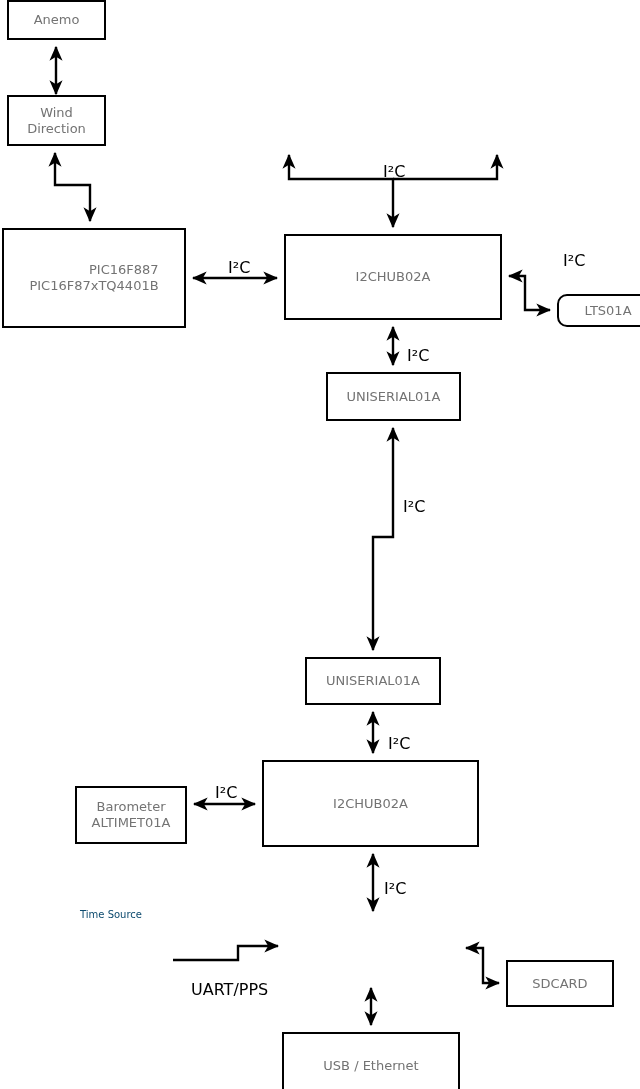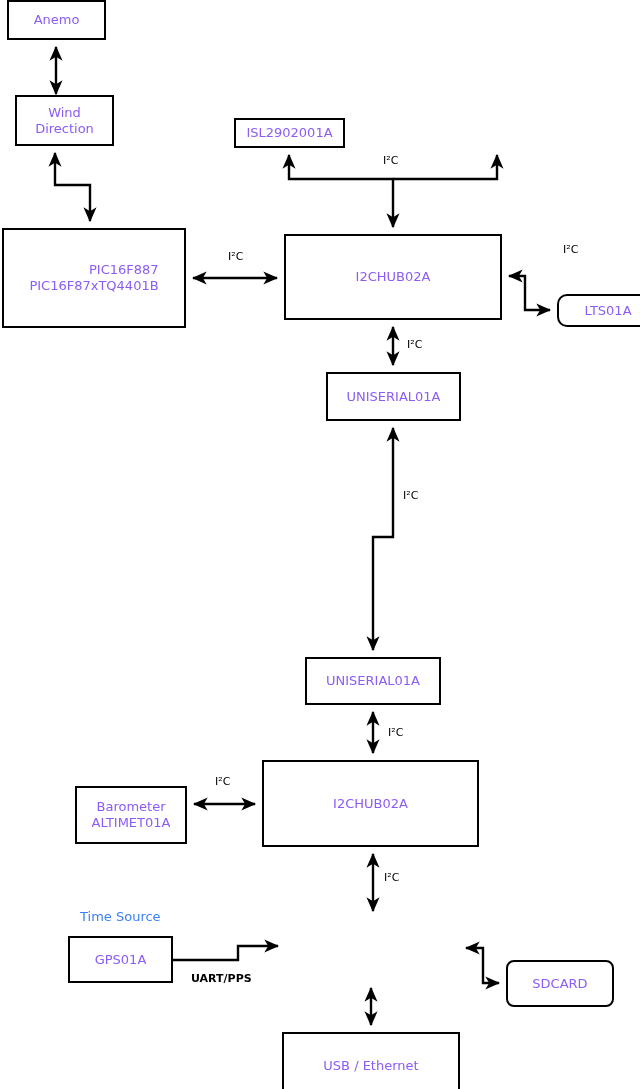--- a/index.html
+++ b/index.html
@@ -28,36 +28,37 @@
     position: absolute;
     box-sizing: border-box;
     border: 2px solid #000000;
     background: #ffffff;
     display: flex;
     align-items: center;
     justify-content: center;
     text-align: center;
     line-height: 1.22;
     font-size: 13px;
-    color: #8b5cf6;
+    color: #737373;
     z-index: 2;
     white-space: pre-line;
   }
   .edge-label {
     position: absolute;
-    font-size: 11px;
+    font-size: 16px;
     color: #000000;
     white-space: nowrap;
     z-index: 3;
     background: transparent;
+    margin-top: 8px;
   }
   .free-label {
     position: absolute;
-    font-size: 13px;
-    color: #3b82f6;
+    font-size: 10px;
+    color: #0c4a6e;
     white-space: nowrap;
     z-index: 3;
   }
 </style>
 </head>
 <body>
 
 <div id="diagram" style="background: rgb(255, 255, 255);">
 
   <svg id="wires" viewBox="0 0 640 1089" width="640" height="1089" xmlns="http://www.w3.org/2000/svg">
@@ -91,41 +92,39 @@
 
       <path d="M 173 960 L 238 960 L 238 946 L 278 946" marker-end="url(#ah)"></path>
 
       <path d="M 466 948 L 483 948 L 483 983 L 499 983" marker-start="url(#ah)" marker-end="url(#ah)"></path>
 
       <line x1="371" y1="988" x2="371" y2="1025" marker-start="url(#ah)" marker-end="url(#ah)"></line>
     </g>
   </svg>
 
   <div class="node" style="left: 7px; top: 0px; width: 99px; height: 40px; border-color: rgb(0, 0, 0);">Anemo</div>
-  <div class="node" style="left: 7px; top: 95px; width: 99px; height: 51px; border-color: rgb(0, 0, 0); margin-left: 8px;">Wind
+  <div class="node" style="left: 7px; top: 95px; width: 99px; height: 51px; border-color: rgb(0, 0, 0);">Wind
 Direction</div>
   <div class="node" style="left: 2px; top: 228px; width: 184px; height: 100px; border-color: rgb(0, 0, 0); text-align: right;">PIC16F887
 PIC16F87xTQ4401B</div>
-  <div class="node" style="left: 234px; top: 118px; width: 111px; height: 30px; border-color: rgb(0, 0, 0);">ISL2902001A</div>
   <div class="node" style="left: 284px; top: 234px; width: 218px; height: 86px; border-color: rgb(0, 0, 0);">I2CHUB02A</div>
   <div class="node" style="left: 557px; top: 294px; width: 102px; height: 33px; border-color: rgb(0, 0, 0); border-radius: 10px;">LTS01A</div>
   <div class="node" style="left: 326px; top: 372px; width: 135px; height: 49px; border-color: rgb(0, 0, 0);">UNISERIAL01A</div>
   <div class="node" style="left: 305px; top: 657px; width: 136px; height: 48px; border-color: rgb(0, 0, 0);">UNISERIAL01A</div>
   <div class="node" style="left: 75px; top: 775px; width: 112px; height: 58px; border-color: rgb(0, 0, 0); margin-top: 11px;">Barometer
 ALTIMET01A</div>
   <div class="node" style="left: 262px; top: 760px; width: 217px; height: 87px; border-color: rgb(0, 0, 0);">I2CHUB02A</div>
-  <div class="node" style="left: 68px; top: 936px; width: 105px; height: 47px; border-color: rgb(0, 0, 0);">GPS01A</div>
-  <div class="node" style="left: 506px; top: 960px; width: 108px; height: 47px; border-color: rgb(0, 0, 0); border-radius: 8px;">SDCARD</div>
+  <div class="node" style="left: 506px; top: 960px; width: 108px; height: 47px; border-color: rgb(0, 0, 0);">SDCARD</div>
   <div class="node" style="left: 282px; top: 1032px; width: 178px; height: 67px; border-color: rgb(0, 0, 0);">USB / Ethernet</div>
 
   <div class="free-label" style="left: 80px; top: 909px;">Time Source</div>
 
   <div class="edge-label" style="left: 228px; top: 250px;">I²C</div>
   <div class="edge-label" style="left: 383px; top: 154px;">I²C</div>
   <div class="edge-label" style="left: 563px; top: 243px;">I²C</div>
   <div class="edge-label" style="left: 407px; top: 338px;">I²C</div>
   <div class="edge-label" style="left: 403px; top: 489px;">I²C</div>
   <div class="edge-label" style="left: 388px; top: 726px;">I²C</div>
   <div class="edge-label" style="left: 215px; top: 775px;">I²C</div>
   <div class="edge-label" style="left: 384px; top: 871px;">I²C</div>
-  <div class="edge-label" style="left: 191px; top: 972px; font-weight: bold;">UART/PPS</div>
+  <div class="edge-label" style="left: 191px; top: 972px;">UART/PPS</div>
 
 </div>
 
 </body></html>

